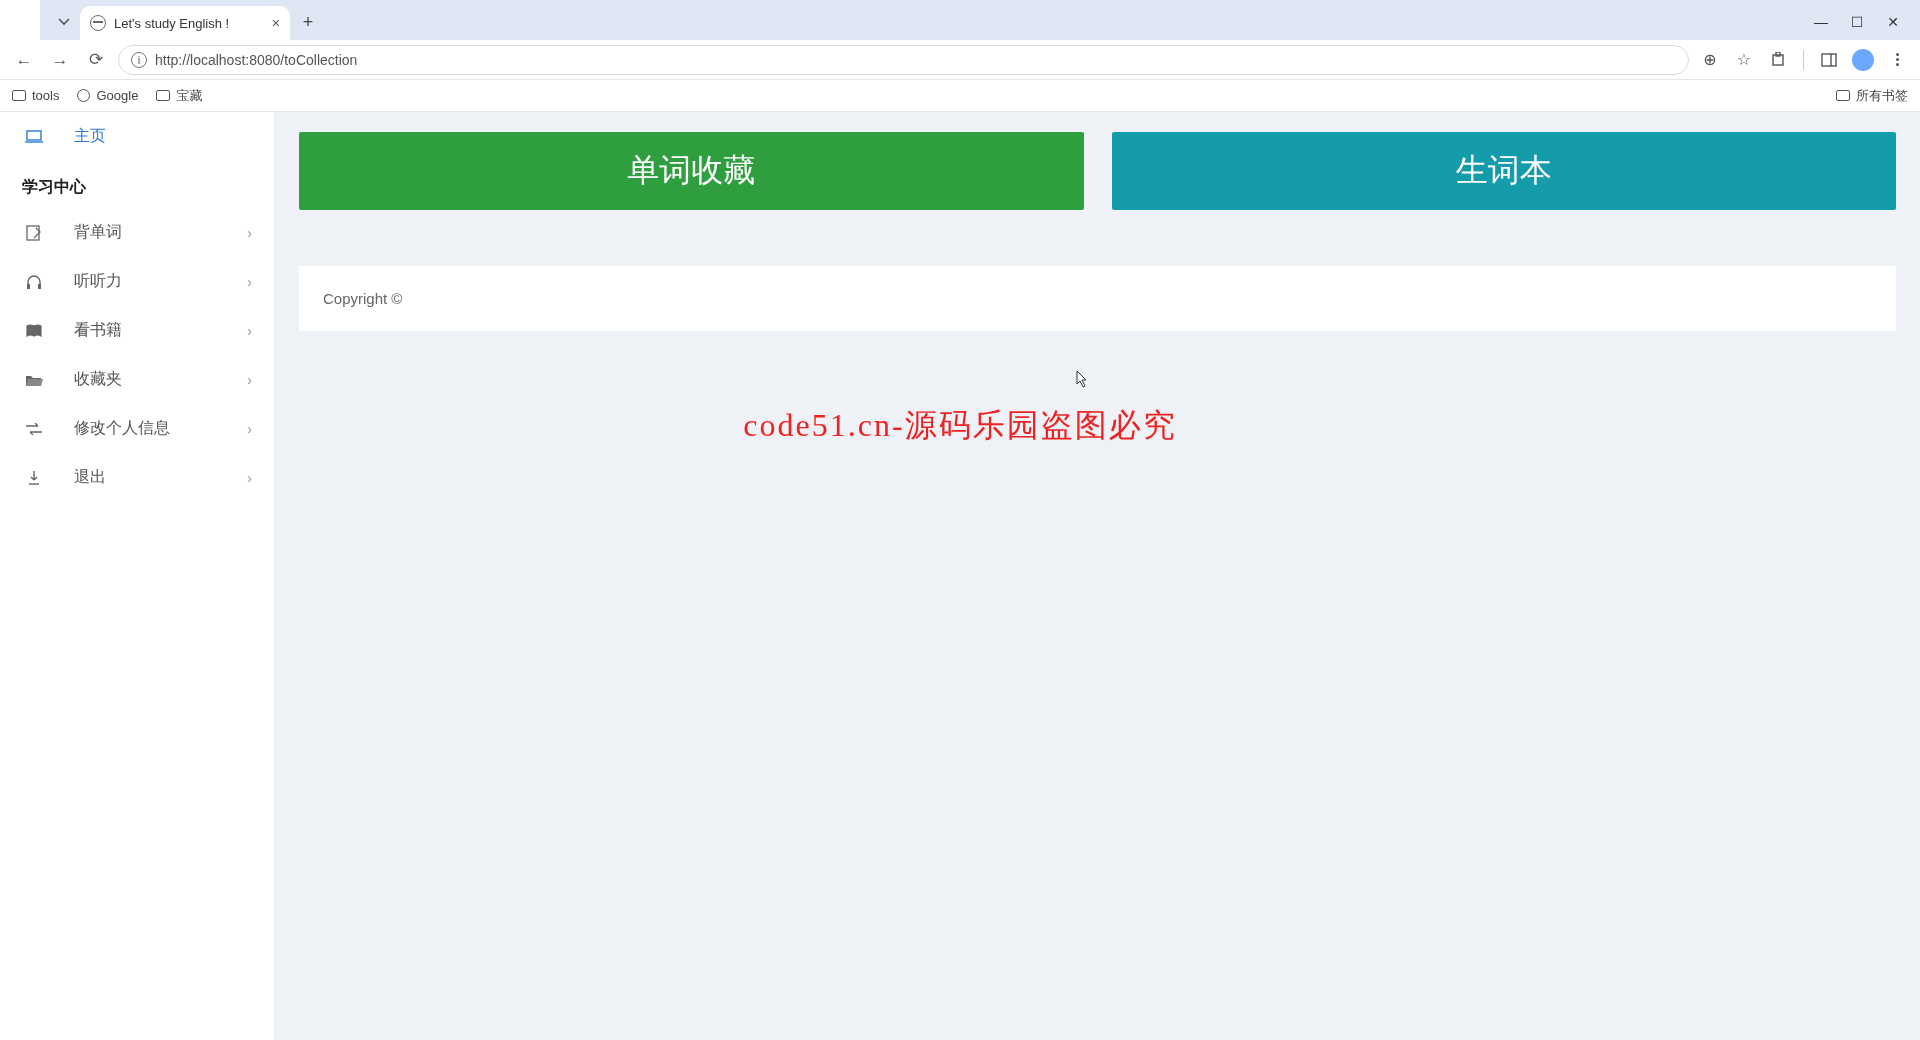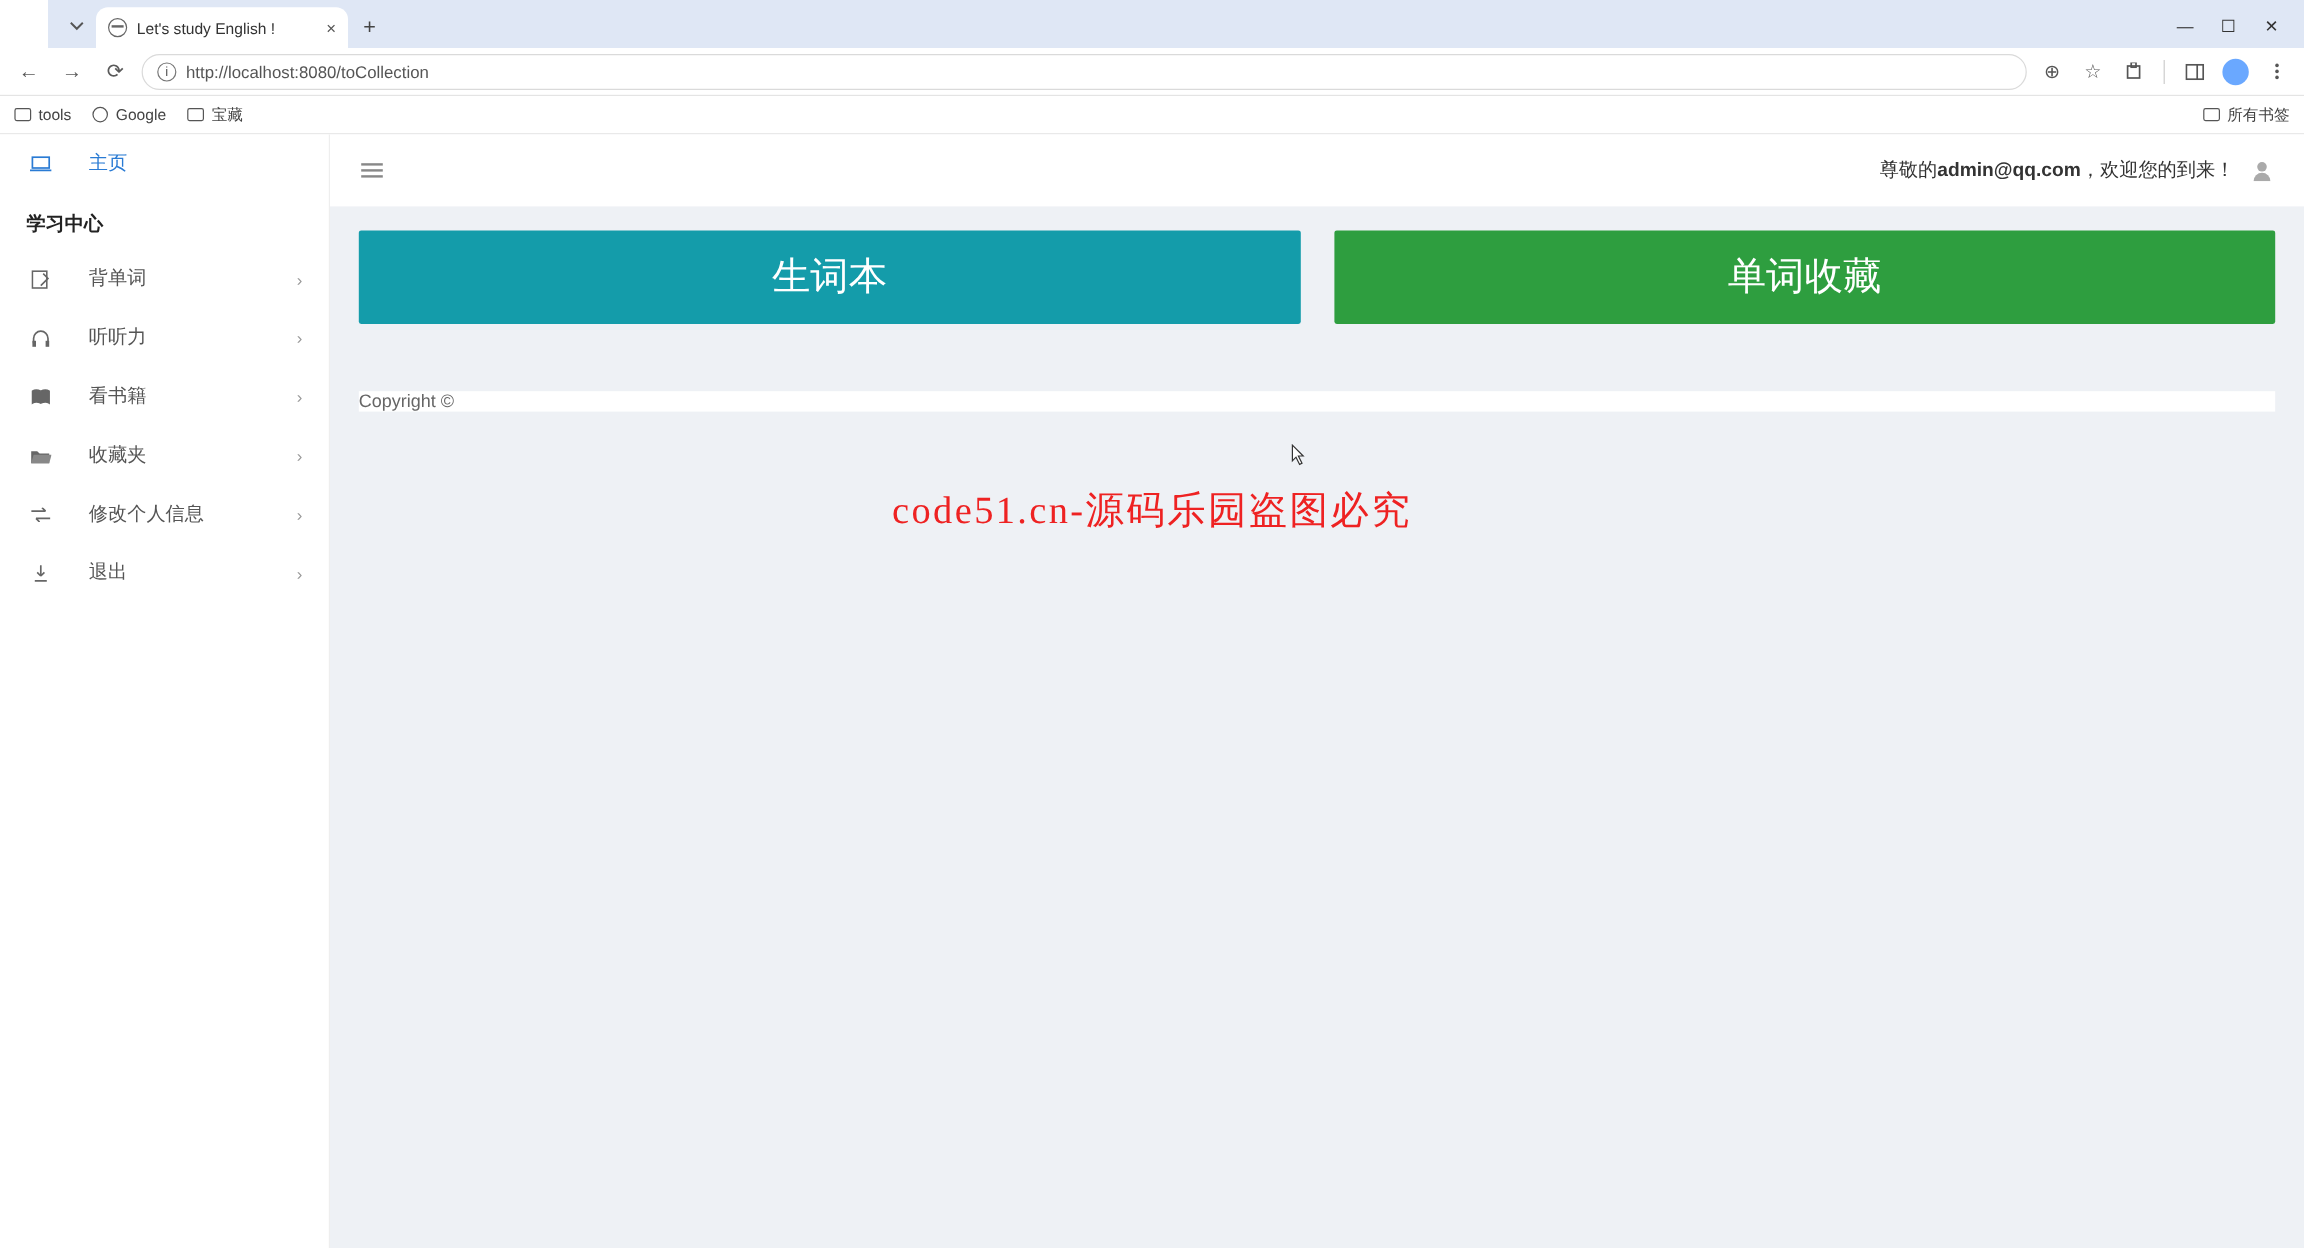--- a/index.html
+++ b/index.html
@@ -60,21 +60,21 @@
 .crumb { background:#fff; height:58px; display:flex; align-items:center; padding:0 24px; font-size:18px; color:#333; border-radius:2px; margin-bottom:24px; }
 .crumb .right { margin-left:auto; font-size:16px; color:#666; }
 .crumb .right a { color:#666; text-decoration:none; }
 .crumb .right .cur { color:#222; }
 
 .cards { display:flex; gap:28px; }
 .card { flex:1; height:78px; display:flex; align-items:center; justify-content:center; font-size:32px; color:#fff; border-radius:2px; cursor:pointer; }
 .card.green { background:#2e9e3f; }
 .card.teal  { background:#149caa; }
 
-.footer { background:#fff; margin-top:56px; font-size:15px; color:#666; }
+.footer { background:#fff; margin-top:56px; padding:24px; font-size:15px; color:#666; }
 
 .redtext { position:absolute; left:50%; top:404px; transform:translateX(-50%); color:#e22; font-size:32px; z-index:3; font-family:"SimSun","宋体",serif; letter-spacing:2px; }
 
 .cursor { position:absolute; left:1070px; top:370px; z-index:4; font-size:16px; }
 
 svg { display:block; }
 </style>
 </head>
 <body>
 
@@ -270,45 +270,27 @@
             <path d="M7 1 V10 M7 10 l-3 -3 M7 10 l3 -3" stroke="#666" stroke-width="1.4" fill="none"></path>
             <line x1="2" y1="14" x2="12" y2="14" stroke="#666" stroke-width="1.4"></line>
           </svg>
         </span>
      <span>退出</span>
      <span class="chev">›</span>
    </div>
  </div>
 
  <div class="main">
-  <div class="topbar">
-    <div class="hamb">
-          <i></i>
-          <i></i>
-          <i></i>
-        </div>
-    <div class="welcome">
-      <span>
-        <span>尊敬的</span><b>admin@qq.com</b><span>，欢迎您的到来！</span>
-      </span>
-      <span class="userico">
-            <svg width="18" height="18">
-              <circle cx="9" cy="6" r="4" fill="#aaa"></circle>
-              <path d="M2 18 a7 7 0 0 1 14 0" fill="#aaa"></path>
-            </svg>
-          </span>
-    </div>
-  </div>
   <div class="content">
     <div class="cards">
+      <div class="card green">
+            <span>单词收藏</span>
+          </div>
       <div class="card teal">
             <span>生词本</span>
-          </div>
-      <div class="card green">
-            <span>单词收藏</span>
           </div>
     </div>
     <div class="footer"><span>Copyright ©</span></div>
   </div>
  </div>
 </div>
 
 <div class="redtext">code51.cn-源码乐园盗图必究</div>
 <div class="cursor">
     <svg width="18" height="22">

